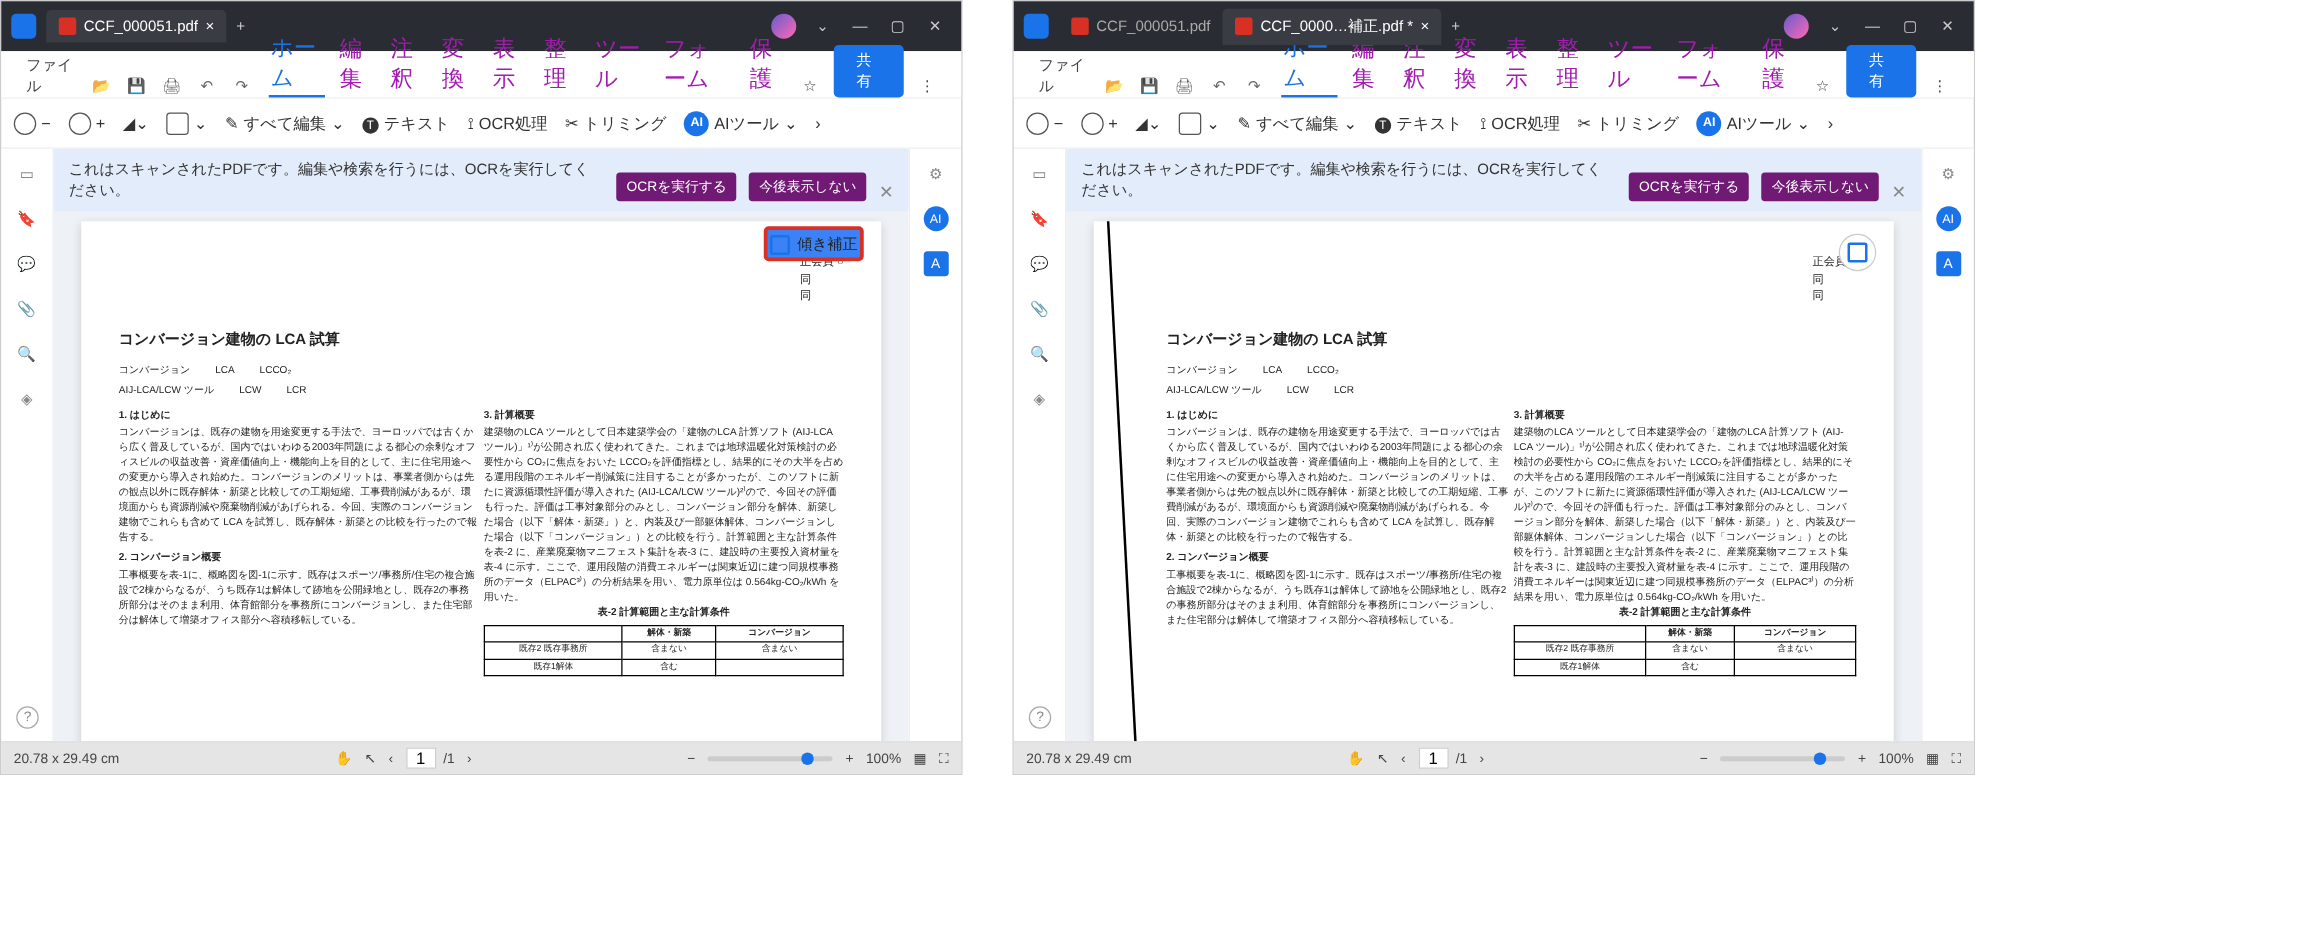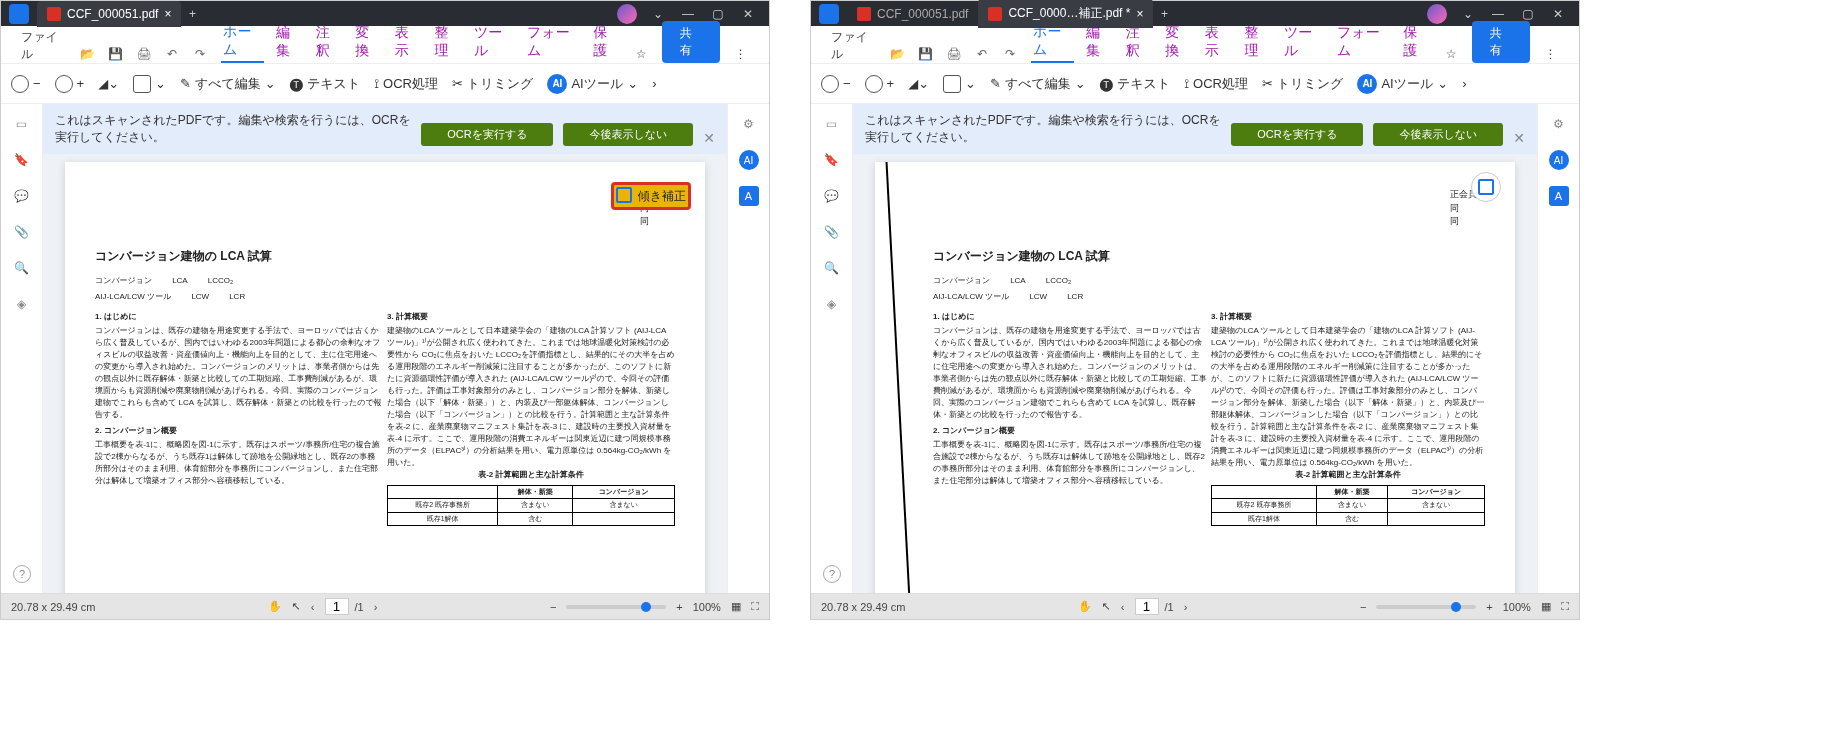--- a/index.html
+++ b/index.html
@@ -1,56 +1,56 @@
 <!DOCTYPE html>
 <html><head>
 <meta charset="utf-8">
 <style>
 *{margin:0;padding:0;box-sizing:border-box;font-family:"Segoe UI","Meiryo",sans-serif}
 body{display:flex;gap:40px;background:#fff;width:1839px;height:746px;padding:0}
 .app-window{width:770px;height:620px;border:1px solid #ccc;background:#fff;display:flex;flex-direction:column;font-size:12px;position:relative}
-.title-bar{height:25px;background:#2a2c33;display:flex;align-items:center;color:#ccc;padding:0 8px}
+.title-bar{height:40px;background:#2a2c33;display:flex;align-items:center;color:#ccc;padding:0 8px}
 .app-logo{width:20px;height:20px;background:#1a73e8;border-radius:4px;margin-right:8px}
 .tabs-area{display:flex;flex:1;align-items:center;gap:0}
 .tab{display:flex;align-items:center;padding:6px 10px;gap:6px;color:#aaa;font-size:12px;cursor:pointer;position:relative}
 .tab.active{background:#3a3c43;color:#fff;border-radius:4px 4px 0 0}
 .tab-icon{width:14px;height:14px;border-radius:2px;display:inline-block}
 .tab-icon.pdf{background:#d93025}
 .newtab{width:22px;height:22px;display:flex;align-items:center;justify-content:center;color:#ccc;cursor:pointer}
 .win-controls{display:flex;gap:4px;align-items:center}
 .win-btn{width:26px;height:26px;display:flex;align-items:center;justify-content:center;color:#ccc;cursor:pointer}
 .avatar{width:20px;height:20px;border-radius:50%;background:linear-gradient(135deg,#6a5acd,#ff69b4);margin-right:4px}
 .menubar{height:38px;display:flex;align-items:flex-end;padding:0 20px;gap:12px;border-bottom:1px solid #eee;background:#fff;color:#444}
 .file-menu{cursor:pointer}
 .menu-icons{display:flex;gap:10px;align-items:center;color:#666}
 .mi{width:18px;height:18px;display:flex;align-items:center;justify-content:center;cursor:pointer}
-.main-menu{display:flex;gap:10px;align-items:center;font-size:14px}
+.main-menu{display:flex;gap:10px;align-items:center;font-size:18px}
 .menu-item{cursor:pointer;color:#a21caf;padding:2px 2px}
 .menu-item.active{color:#1a73e8;border-bottom:2px solid #1a73e8}
 .share-btn{margin-left:auto;background:#1a73e8;color:#ffffff;padding:4px 18px;border-radius:4px;cursor:pointer}
 .toolbar{height:40px;display:flex;align-items:center;padding:0 10px;gap:14px;border-bottom:1px solid #eee;color:#333;font-size:13px}
 .tb-item{display:flex;align-items:center;gap:4px;cursor:pointer}
 .tb-icon{width:18px;height:18px;border:1.5px solid #555;border-radius:3px}
 .tb-icon.circle{border-radius:50%}
 .ai-chip{background:#1a73e8;color:#fff;width:20px;height:20px;border-radius:50%;display:flex;align-items:center;justify-content:center;font-size:10px;font-weight:bold}
 .content-area{flex:1;display:flex;position:relative;overflow:hidden}
 .side-panel{width:42px;background:#fff;border-right:1px solid #eee;display:flex;flex-direction:column;align-items:center;padding:10px 0;gap:16px;color:#888}
 .side-panel.right{border-right:none;border-left:1px solid #eee}
 .sp-icon{width:20px;height:20px;cursor:pointer;display:flex;align-items:center;justify-content:center}
 .sp-icon.ai-robot{background:#1a73e8;border-radius:50%;color:#fff;font-size:10px}
 .sp-icon.translate{background:#1a73e8;border-radius:3px;color:#fff;font-size:11px}
 .doc-area{flex:1;background:#eef1f5;display:flex;flex-direction:column;overflow:hidden}
 .ocr-banner{background:#e3ecfb;padding:8px 12px;display:flex;align-items:flex-end;gap:10px;font-size:12px;color:#333}
 .ocr-msg{flex:1}
-.ocr-btn{background:#4d7c0f;color:#fff;padding:4px 26px;border-radius:3px;cursor:pointer;font-size:11px}
+.ocr-btn{background:#701a75;color:#fff;padding:4px 8px;border-radius:3px;cursor:pointer;font-size:11px}
 .banner-close{color:#888;cursor:pointer;font-size:14px}
 .page-wrap{flex:1;display:flex;justify-content:center;padding:8px;overflow:hidden}
 .page{background:#fff;width:640px;height:465px;box-shadow:0 2px 8px rgba(0,0,0,0.15);padding:26px 30px;font-size:9px;line-height:1.5;color:#222;position:relative;overflow:hidden}
 .page.skewed::before{content:"";position:absolute;left:10px;top:-10px;width:2px;height:120%;background:#000;transform:rotate(-3deg);transform-origin:top}
-.deskew-btn{position:absolute;top:20px;right:14px;background:#eab308;border:1px solid #ccc;border-radius:16px;padding:4px 12px;display:flex;align-items:flex-start;gap:6px;cursor:pointer;font-size:12px}
+.deskew-btn{position:absolute;top:4px;right:14px;background:#3b82f6;border:1px solid #ccc;border-radius:16px;padding:4px 12px;display:flex;align-items:flex-end;gap:6px;cursor:pointer;font-size:12px}
 .deskew-btn .di{width:16px;height:16px;border:2px solid #1a73e8;border-radius:2px}
 .red-highlight{border:3px solid #d93025;border-radius:4px;padding:2px}
 .square-icon-btn{position:absolute;top:10px;right:14px;background:#fff;border:1px solid #ccc;border-radius:16px;width:30px;height:30px;display:flex;align-items:center;justify-content:center;cursor:pointer}
 .square-icon-btn .di{width:16px;height:16px;border:2px solid #1a73e8;border-radius:2px}
 .doc-title{font-weight:bold;font-size:12px;margin:18px 0 10px 0}
 .doc-header{display:flex;justify-content:flex-end;font-size:9px;margin-bottom:6px}
 .doc-cols{display:flex;gap:4px;font-size:8px}
 .col{flex:1}
 .sec{font-weight:bold;margin:4px 0 2px 0}
 .tbl{border:1px solid #000;margin-top:4px;font-size:7px;width:100%;border-collapse:collapse}

